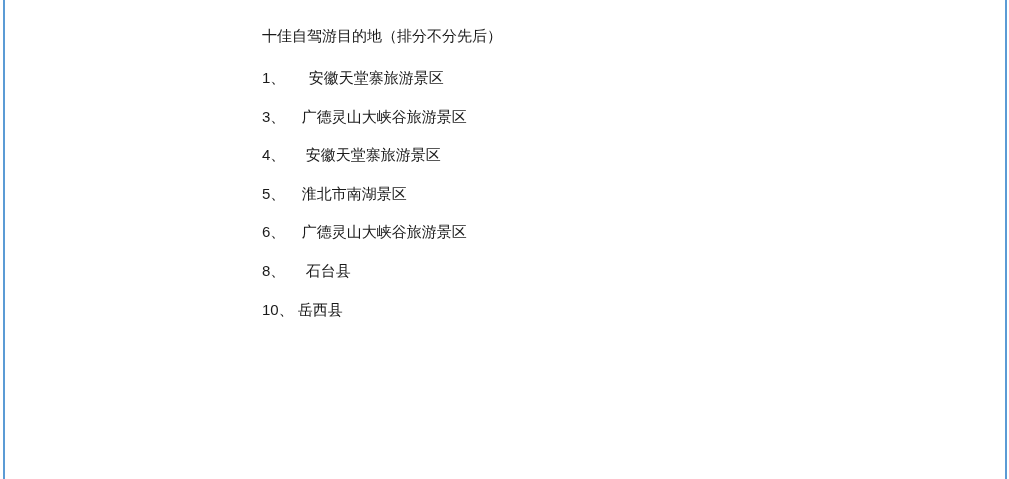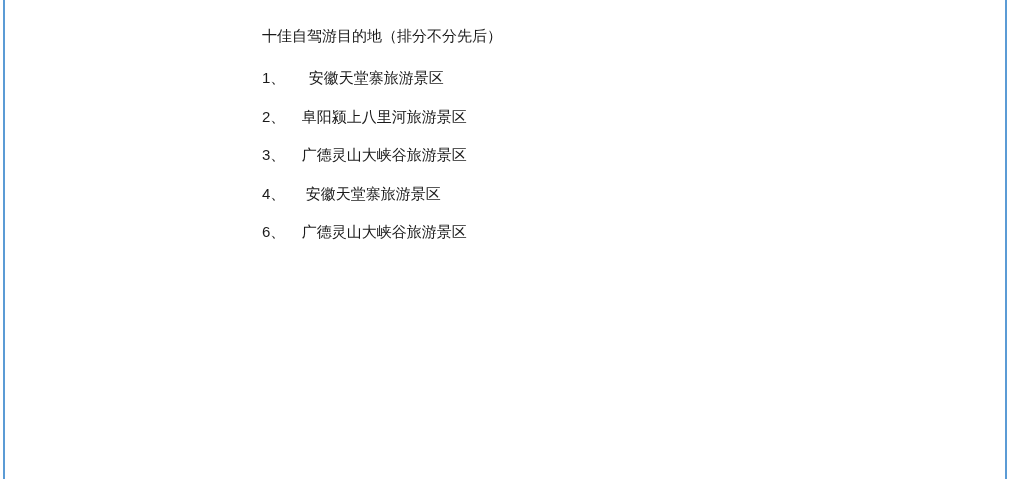--- a/index.html
+++ b/index.html
@@ -86,35 +86,44 @@
 
     <p class="doc-title">十佳自驾游目的地（排分不分先后）</p>
 
     <ul class="list">
       <li class="list-item">
         <span class="item-index">1、</span>
         <span class="item-gap" style="display:inline-block;width:15px"></span>
         <span class="item-label">安徽天堂寨旅游景区</span>
       </li>
       <li class="list-item">
-        <span class="item-index">2、</span>
-        <span class="item-gap" style="display:inline-block;width:8px"></span>
-        <span class="item-label">阜阳颍上八里河旅游景区</span>
-      </li>
-      <li class="list-item">
         <span class="item-index">3、</span>
         <span class="item-gap" style="display:inline-block;width:8px"></span>
         <span class="item-label">广德灵山大峡谷旅游景区</span>
       </li>
       <li class="list-item">
         <span class="item-index">4、</span>
         <span class="item-gap" style="display:inline-block;width:12px"></span>
         <span class="item-label">安徽天堂寨旅游景区</span>
       </li>
       <li class="list-item">
+        <span class="item-index">5、</span>
+        <span class="item-gap" style="display:inline-block;width:8px"></span>
+        <span class="item-label">淮北市南湖景区</span>
+      </li>
+      <li class="list-item">
         <span class="item-index">6、</span>
         <span class="item-gap" style="display:inline-block;width:8px"></span>
         <span class="item-label">广德灵山大峡谷旅游景区</span>
+      </li>
+      <li class="list-item">
+        <span class="item-index">8、</span>
+        <span class="item-gap" style="display:inline-block;width:12px"></span>
+        <span class="item-label">石台县</span>
+      </li>
+      <li class="list-item">
+        <span class="item-index">10、</span>
+        <span class="item-label">岳西县</span>
       </li>
     </ul>
 
   </div>
 </div>
 
 </body></html>

